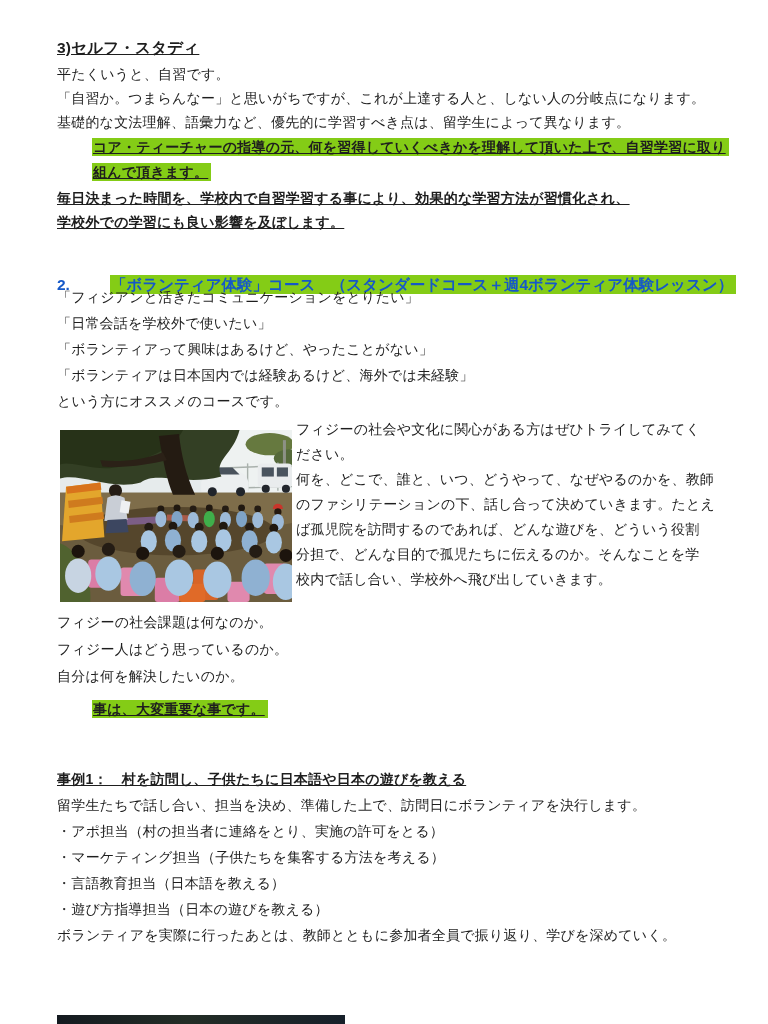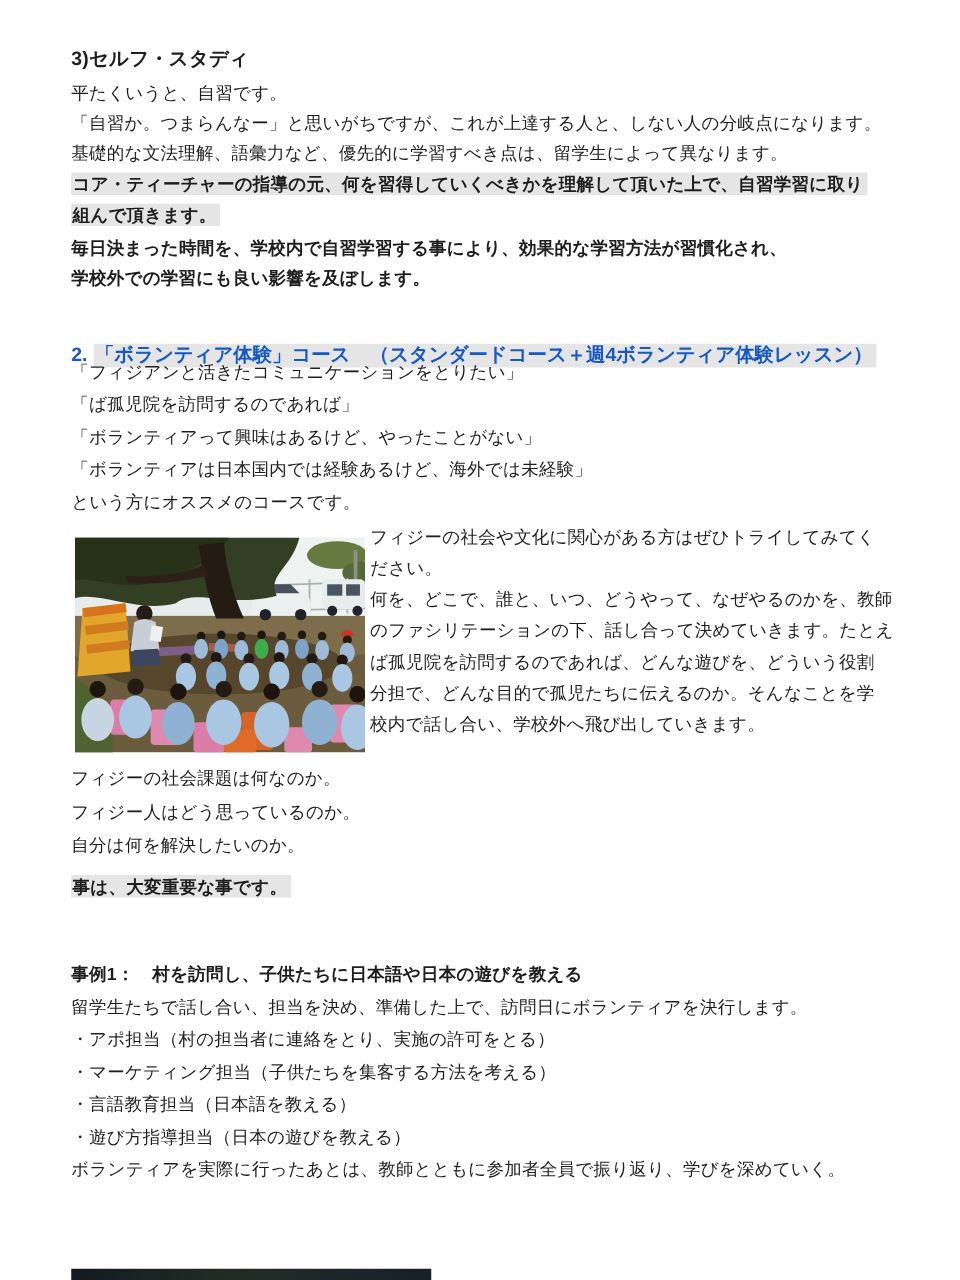--- a/index.html
+++ b/index.html
@@ -7,22 +7,22 @@
   body {
     width: 768px; height: 1024px;
     position: relative;
     background: #ffffff;
     font-family: "Liberation Sans", "DejaVu Sans", sans-serif;
     color: #1e1e1e;
     overflow: hidden;
   }
   .blk { position: absolute; left: 57px; }
   .ln  { font-size: 14px; line-height: 24px; white-space: nowrap; letter-spacing: 0.2px; }
-  .b   { font-weight: 700; }
-  .hl  { background: #e5e5e5; padding: 1px 3px 1px 1px; }
+  .b   { font-weight: 700; text-decoration: underline; }
+  .hl  { background: #84cc16; padding: 1px 3px 1px 1px; margin-left: 35px; }
   .h1  { font-size: 15.5px; font-weight: 700; line-height: 22px; }
   .blue { color: #1558c8; }
   .quotes .ln { line-height: 26px; }
   .rp .ln { line-height: 25px; }
   .bp .ln { line-height: 27px; }
   .hl2 .ln { line-height: 25px; }
   .case .ln { line-height: 26px; }
   .photo { position: absolute; left: 60px; top: 430px; width: 232px; height: 172px; }
   .photo svg { width: 100%; height: 100%; display: block; }
   .next-photo-edge {
@@ -52,21 +52,21 @@
   <div class="ln b">毎日決まった時間を、学校内で自習学習する事により、効果的な学習方法が習慣化され、</div>
   <div class="ln b">学校外での学習にも良い影響を及ぼします。</div>
 </div>
 
 <div class="blk" style="top:274px">
   <span class="h1 blue" style="margin-right:5px">2.</span><span class="h1 blue hl">「ボランティア体験」コース　（スタンダードコース＋週4ボランティア体験レッスン）</span>
 </div>
 
 <div class="blk quotes" style="top:284px">
   <div class="ln">「フィジアンと活きたコミュニケーションをとりたい」</div>
-  <div class="ln">「ば孤児院を訪問するのであれば」</div>
+  <div class="ln">「日常会話を学校外で使いたい」</div>
   <div class="ln">「ボランティアって興味はあるけど、やったことがない」</div>
   <div class="ln">「ボランティアは日本国内では経験あるけど、海外では未経験」</div>
   <div class="ln">という方にオススメのコースです。</div>
 </div>
 
 <div class="photo">
   <svg viewBox="0 0 230 170" preserveAspectRatio="none">
 
     <rect width="230" height="75" fill="#e6ebec"></rect>
     <rect x="150" y="0" width="80" height="70" fill="#eef2f1"></rect>

